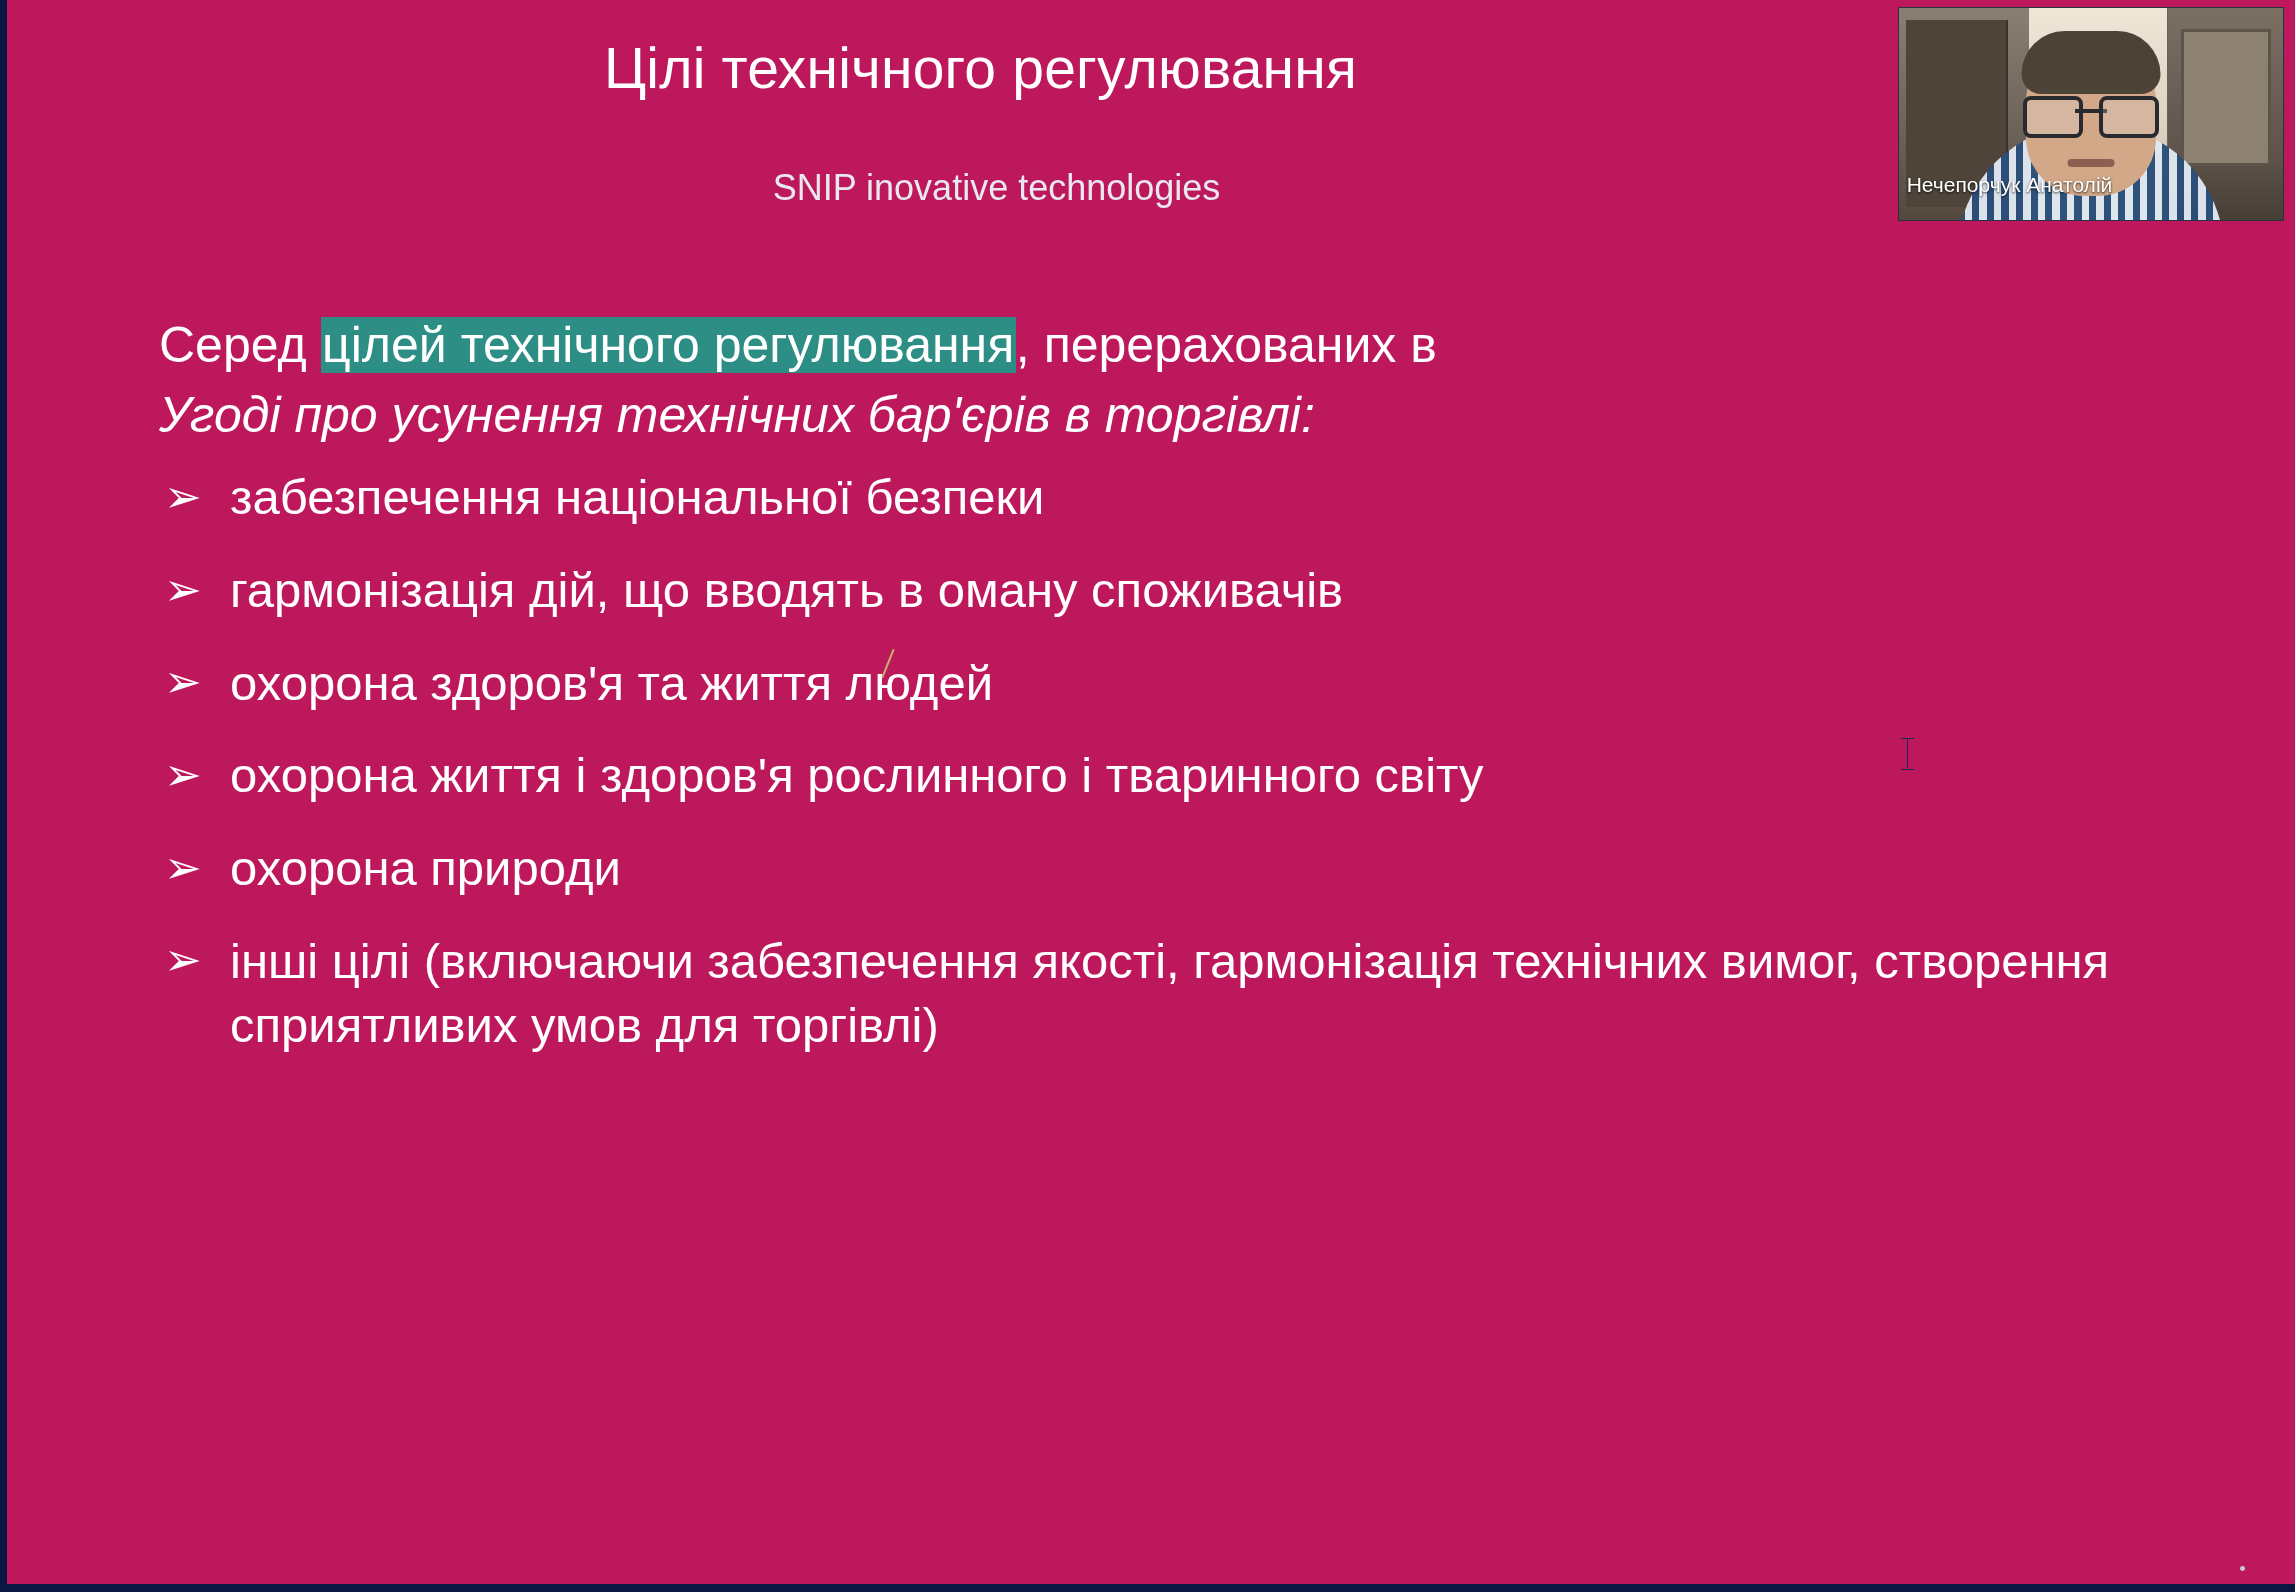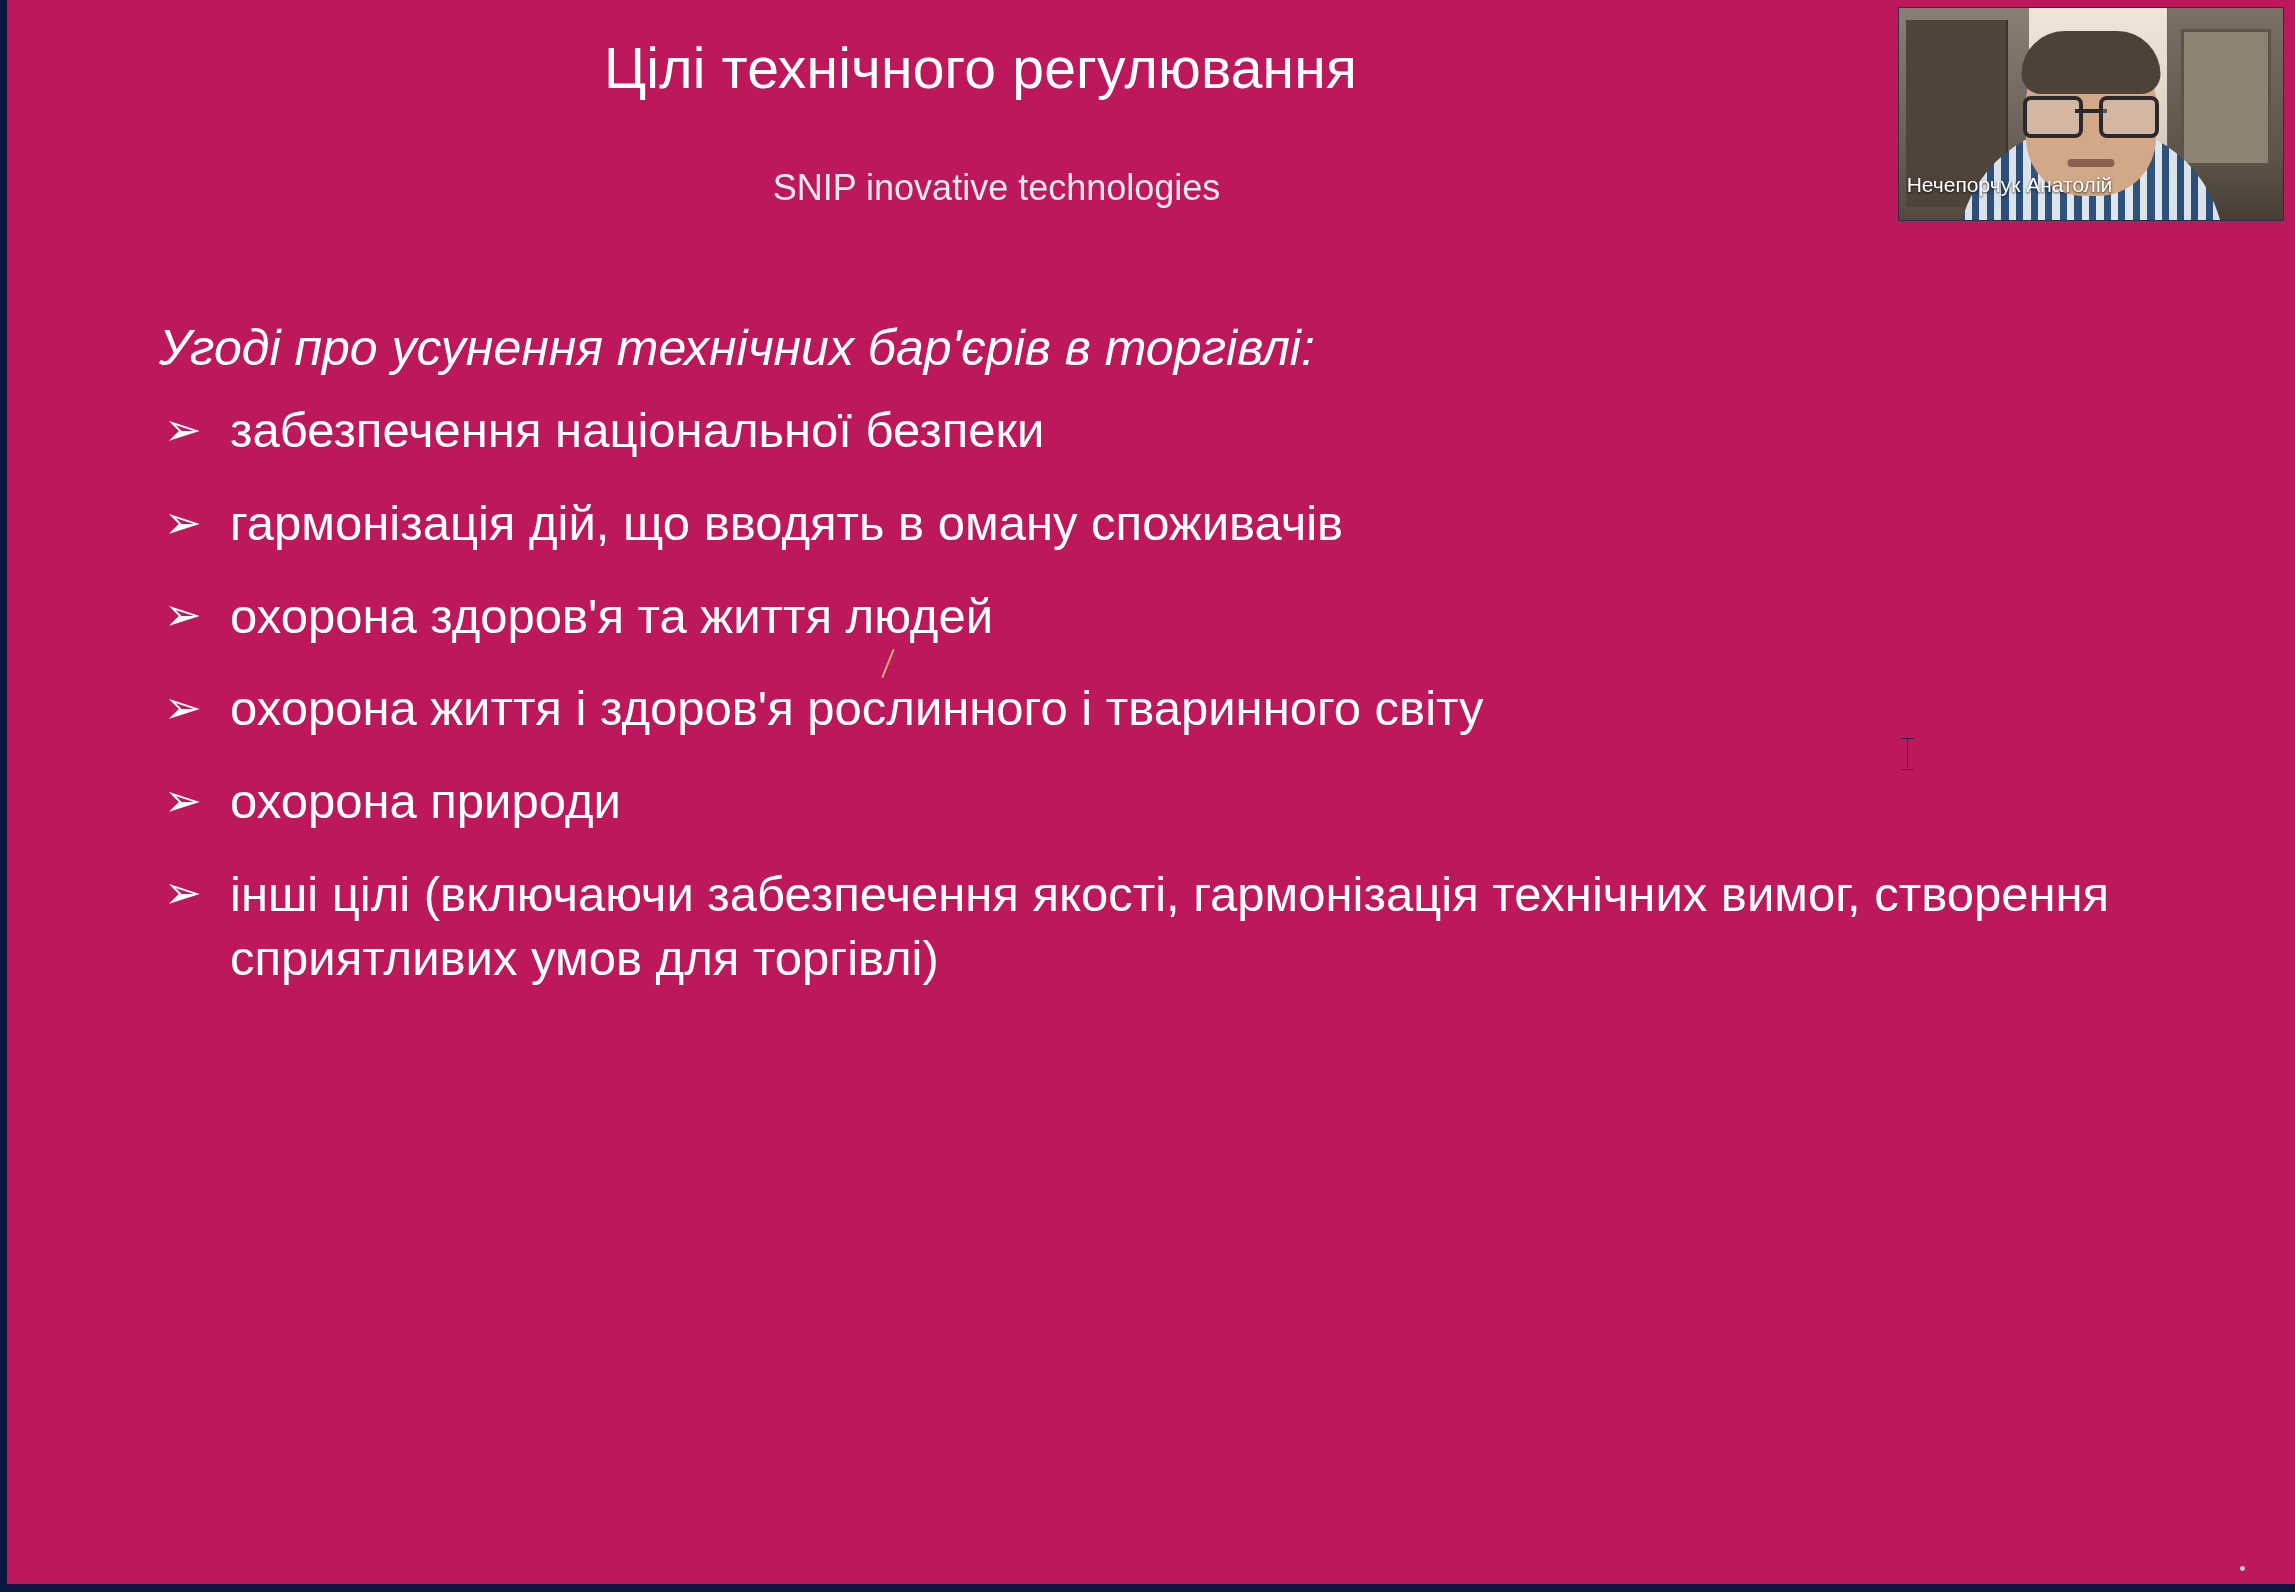--- a/index.html
+++ b/index.html
@@ -79,20 +79,21 @@
   }
   .hl {
     background: #2c8e84;
     padding: 0 1.6px;
   }
   .lead-italic {
     font-size: 50px;
     font-style: italic;
     line-height: 1.28;
     white-space: nowrap;
+    margin-top: 8px;
   }
 
   ul.bullets {
     list-style: none;
     margin: 19.4px 0 0 0;
     padding: 0;
   }
   ul.bullets > li {
     position: relative;
     padding-left: 71px;
@@ -293,20 +294,21 @@
 </head>
 <body>
 
 <div id="slide">
 
   <div id="title">Цілі технічного регулювання</div>
   <div id="subtitle">SNIP inovative technologies</div>
 
   <div id="body-block">
 
+    <div class="lead-line"><span>Серед </span><span class="hl">цілей технічного регулювання</span><span>, перерахованих в</span></div>
 
     <div class="lead-italic">Угоді про усунення технічних бар'єрів в торгівлі:</div>
 
     <ul class="bullets">
       <li>
         <span class="arrow">➢</span>
         <span>забезпечення національної безпеки</span>
       </li>
       <li>
         <span class="arrow">➢</span>

